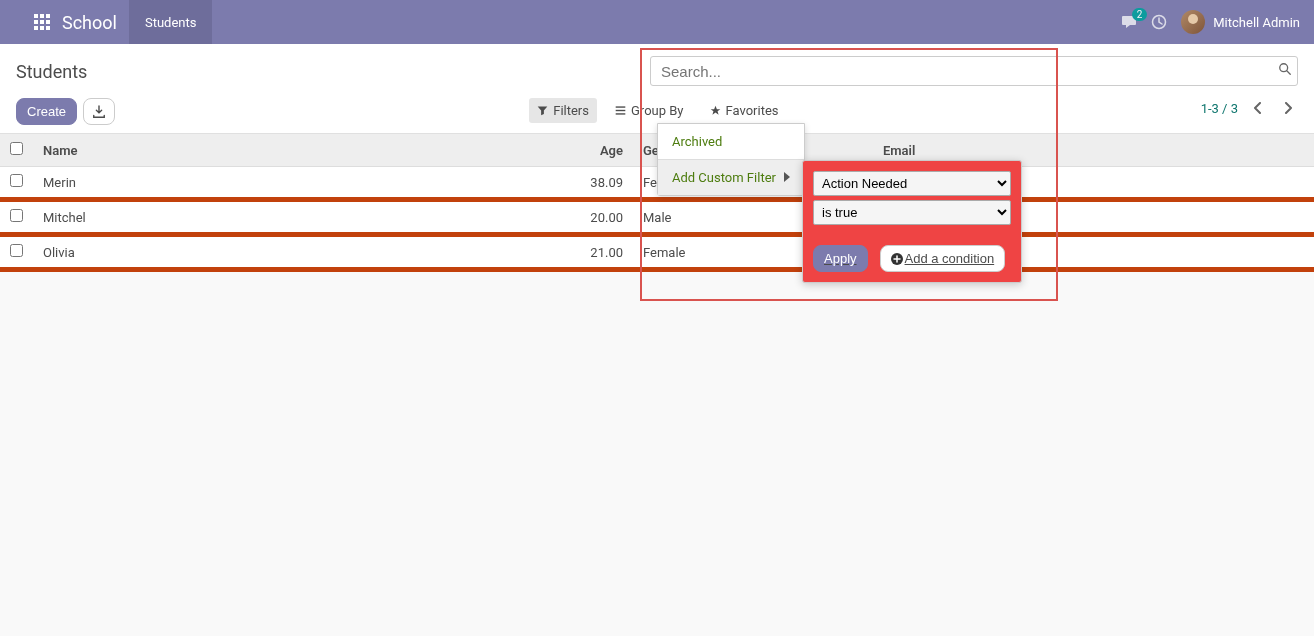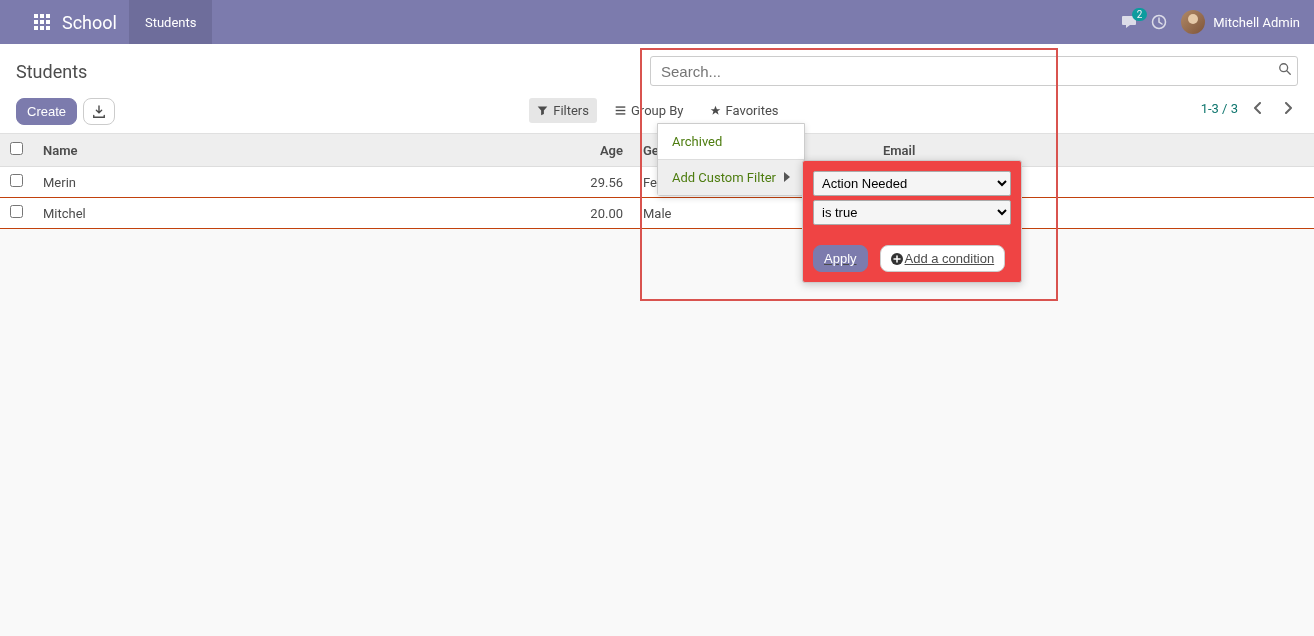--- a/index.html
+++ b/index.html
@@ -244,21 +244,21 @@
     }
     table.list thead th {
       background: #eee;
       border-bottom: 1px solid #ddd;
       padding: 8px 10px;
       text-align: left;
       font-weight: 600;
       color: #4c4c4c;
     }
     table.list tbody td {
-      border-bottom: 1px solid #c2410c;
+      border-bottom: 5px solid #c2410c;
       padding: 7px 10px;
       color: #4c4c4c;
     }
     table.list .col-check {
       width: 30px;
       text-align: center;
     }
     table.list .col-age {
       text-align: right;
       width: 80px;
@@ -491,28 +491,35 @@
         <th style="width:520px;margin-top:40px;">Name</th>
         <th class="col-age">Age</th>
         <th style="width:240px;">Gender</th>
         <th>Email</th>
       </tr>
     </thead>
     <tbody>
       <tr>
         <td class="col-check"><input type="checkbox" class="row-check" style=""></td>
         <td>Merin</td>
-        <td class="col-age">29.56</td>
+        <td class="col-age">38.09</td>
         <td>Female</td>
         <td></td>
       </tr>
       <tr>
         <td class="col-check"><input type="checkbox" class="row-check" style=""></td>
         <td>Mitchel</td>
         <td class="col-age">20.00</td>
         <td>Male</td>
         <td></td>
       </tr>
+      <tr>
+        <td class="col-check"><input type="checkbox" class="row-check" style=""></td>
+        <td>Olivia</td>
+        <td class="col-age">21.00</td>
+        <td>Female</td>
+        <td></td>
+      </tr>
     </tbody>
   </table>
 </div>
 
 <div class="highlight-box" style="top:48px; left:640px; width:418px; height:253px;"></div>
 
 </body></html>

